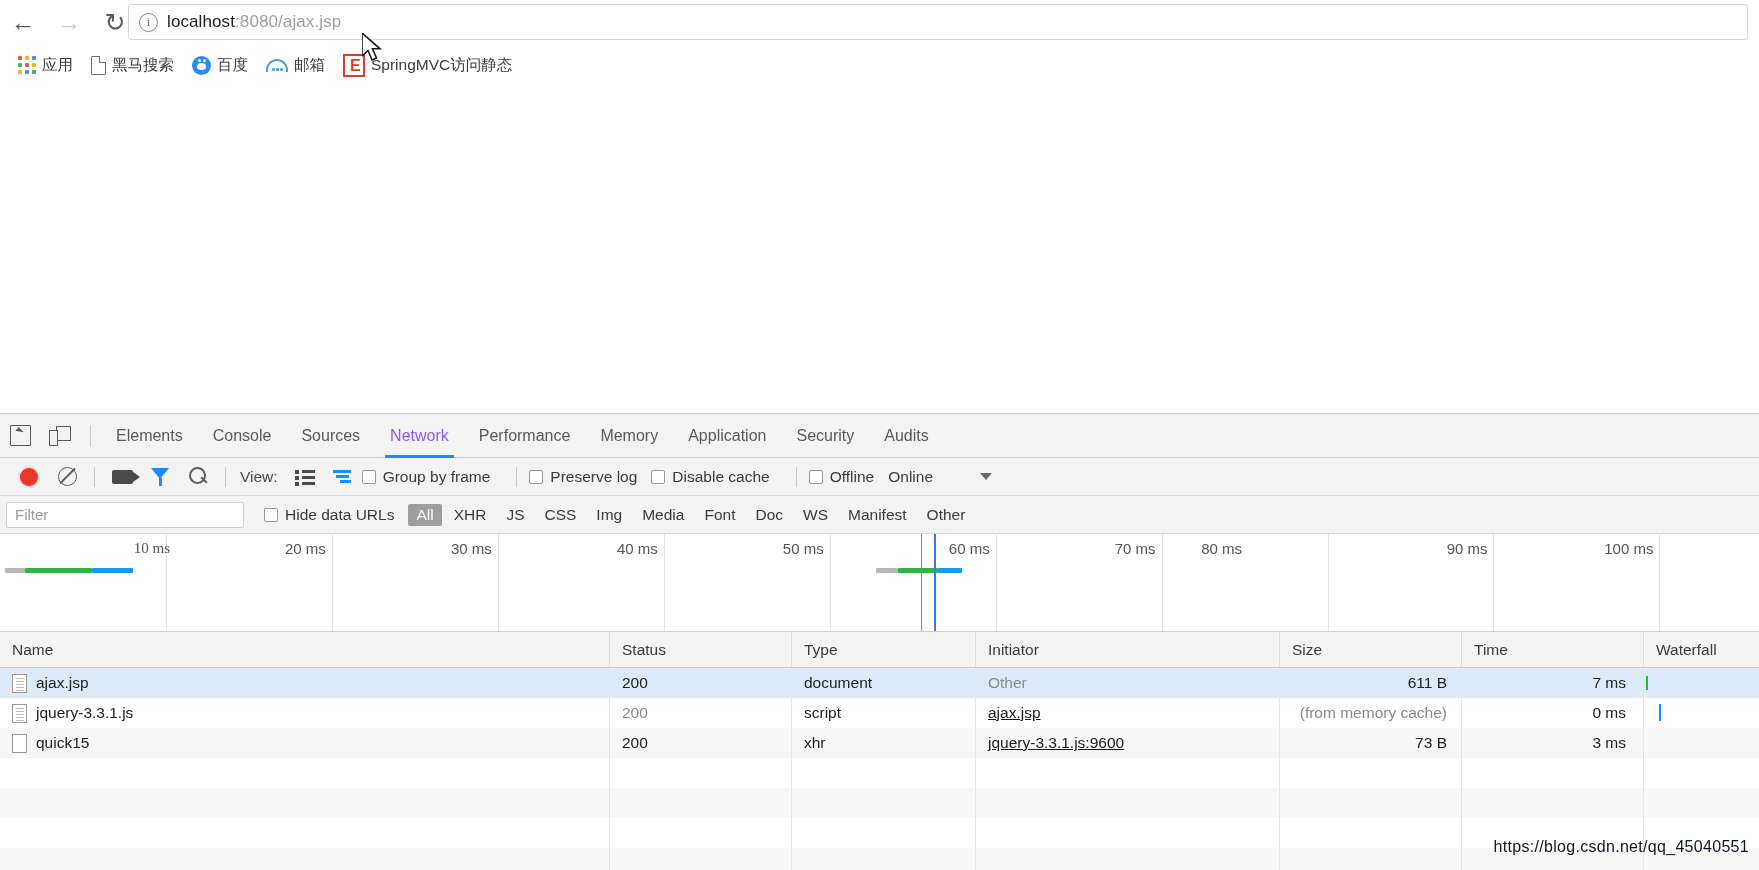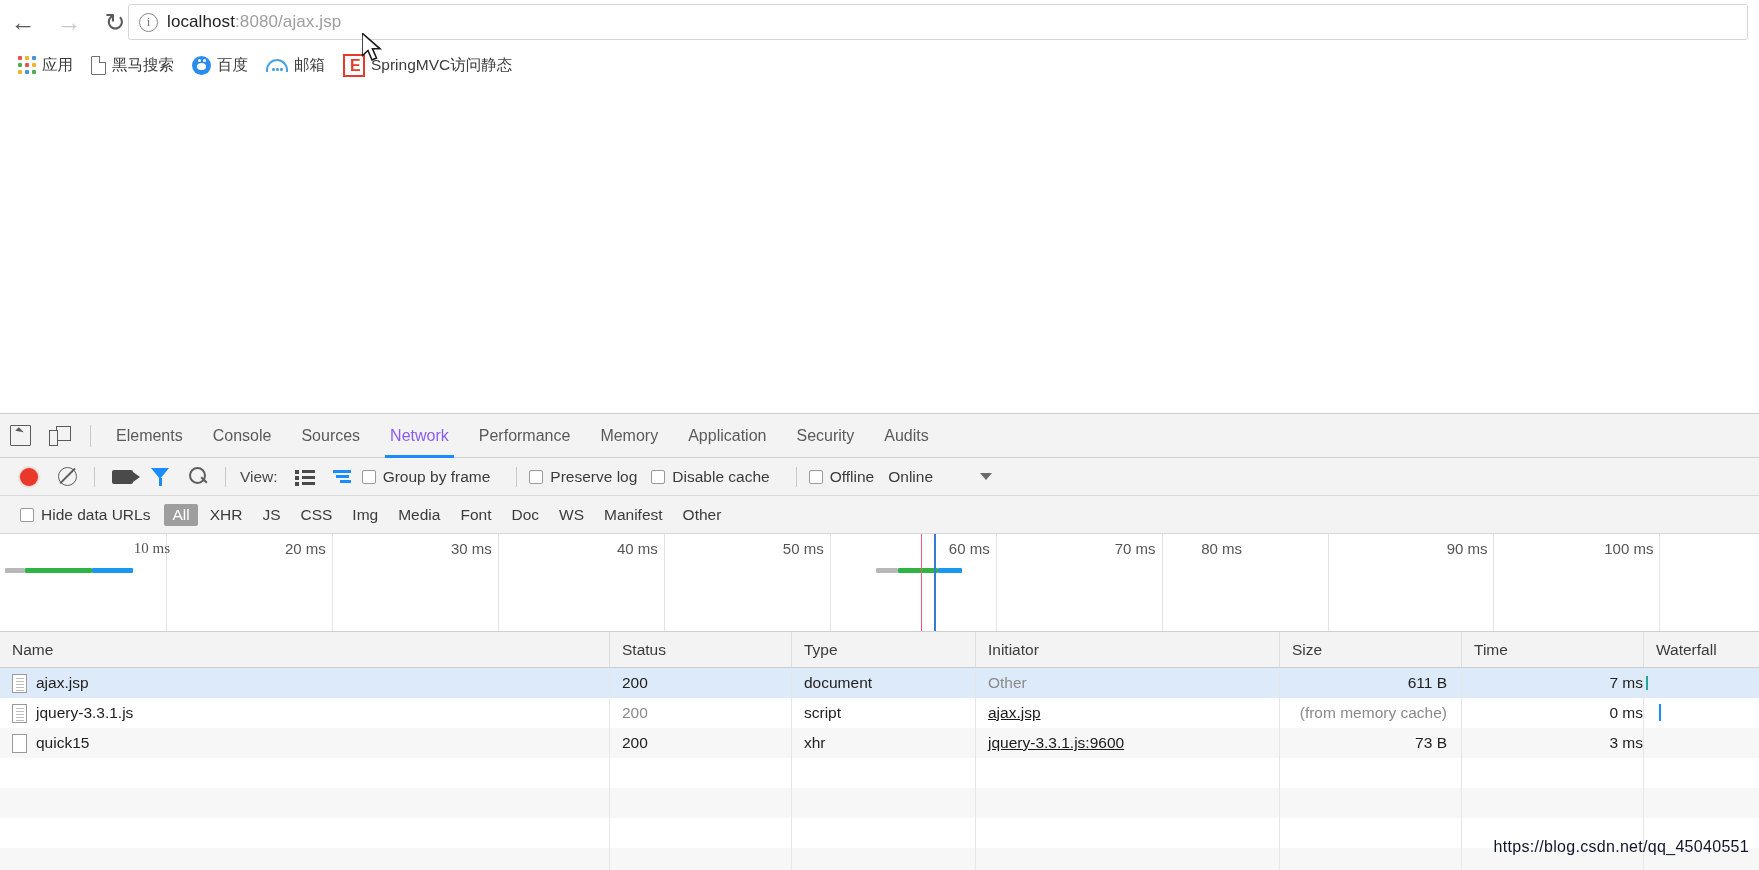--- a/index.html
+++ b/index.html
@@ -151,21 +151,21 @@
   .rt-row { display:flex; height:30px; font-size:15.5px; color:#222; align-items:stretch; }
   .rt-row > div { display:flex; align-items:center; padding-left:12px;
                   border-right:1px solid #e6e6e6; }
   .rt-row.sel { background:#ddeaf9; }
   .rt-row.alt { background:#f7f7f7; }
   .c-name { width:610px; }
   .c-status { width:182px; }
   .c-type { width:184px;text-align:center; }
   .c-init { width:304px; }
   .c-size { width:182px; justify-content:flex-end; padding-right:14px; }
-  .c-time { width:182px; justify-content:flex-end; padding-right:0; }
+  .c-time { width:182px; justify-content:flex-end; padding-right:17px; }
   .c-wf { flex:1; border-right:none !important; position:relative; padding-left:0 !important; }
   .fileicon { width:15px; height:19px; border:1.4px solid #9a9a9a; background:#fff;
               margin-right:9px; flex:0 0 auto; position:relative; }
   .fileicon.lined:after { content:""; position:absolute; left:2.5px; top:3px; width:8px; height:1px;
               background:#bdbdbd;
               box-shadow:0 3px 0 #bdbdbd,0 6px 0 #bdbdbd,0 9px 0 #bdbdbd,0 12px 0 #bdbdbd; }
   .muted { color:#8a8a8a; }
   .lnk { color:#1a1a1a; text-decoration:underline; }
   .rt-filler { background:#fff; }
   .rt-filler .r { display:flex; height:30px; }
@@ -322,20 +322,23 @@
       </div>
       <div class="tb-item">
         <span>Online</span>
       </div>
       <div class="tb-btn" style="margin-left:20px">
         <span class="caret"></span>
       </div>
     </div>
 
     <div class="dt-filterbar">
+      <div class="filter-input">
+        <span>Filter</span>
+      </div>
       <div class="tb-item" style="margin-left:20px">
         <span class="cb"></span>
         <span>Hide data URLs</span>
       </div>
       <div id="type-pills" style="display:flex;align-items:center">
           <span class="pill sel">All</span>
           <span class="pill">XHR</span>
           <span class="pill">JS</span>
           <span class="pill">CSS</span>
           <span class="pill">Img</span>

